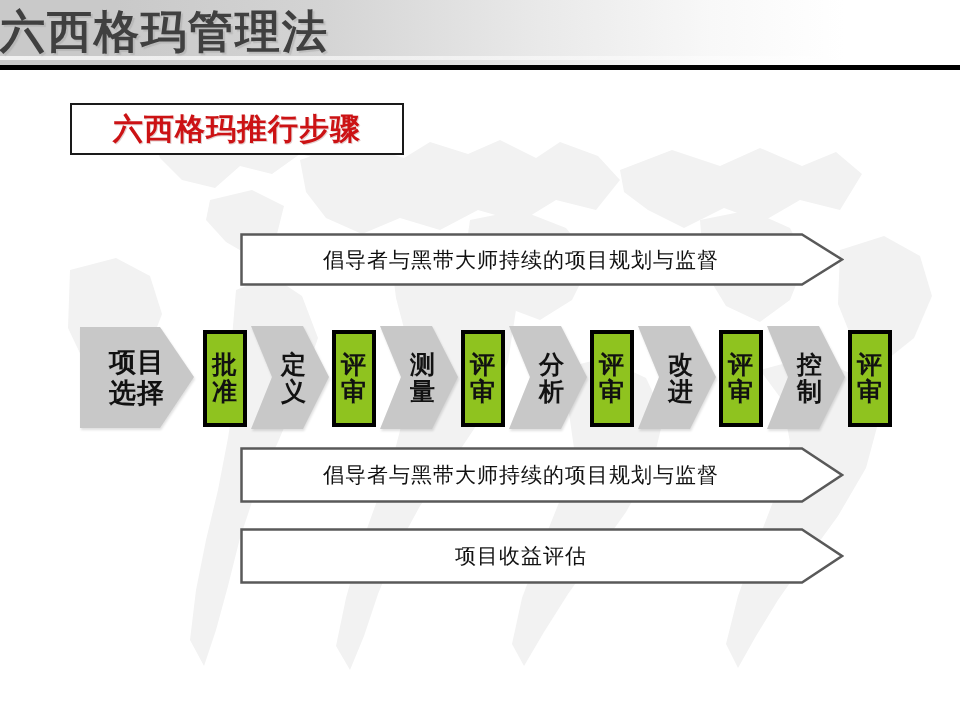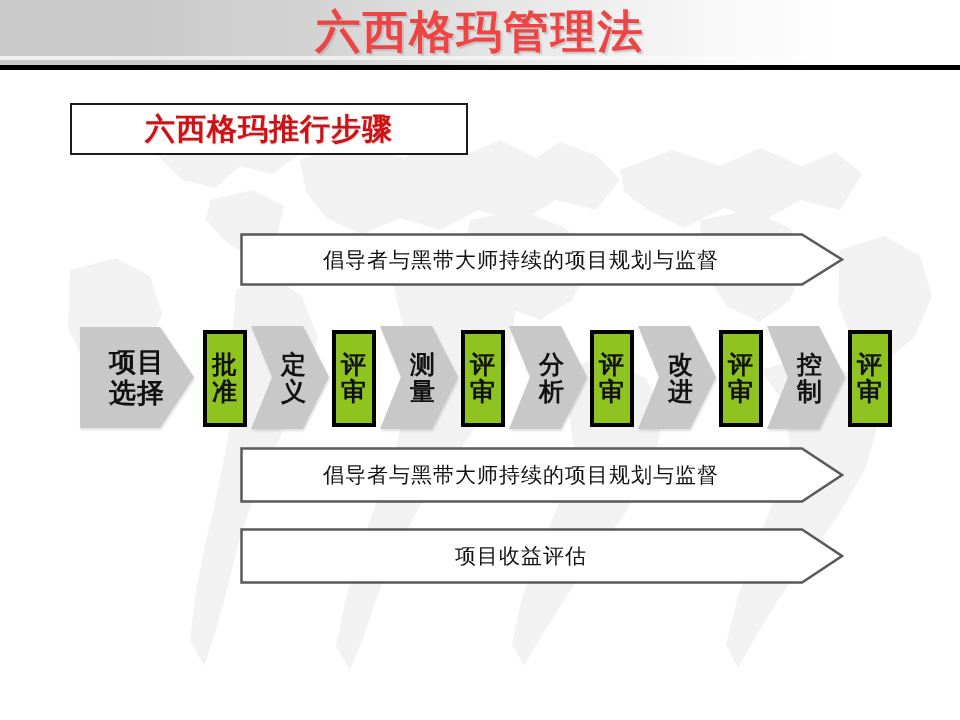--- a/index.html
+++ b/index.html
@@ -38,36 +38,36 @@
     content: "";
     position: absolute;
     left: 0; bottom: 5px;
     width: 960px; height: 4px;
     background: linear-gradient(to right, rgba(255,255,255,0.75), rgba(255,255,255,0.35));
   }
   #page-title {
     position: absolute;
     left: 0; top: 2px;
     width: 960px;
-    text-align: center;
+    text-align: left;
     font-size: 45px;
     line-height: 60px;
     font-weight: bold;
-    color: #ef4444;
+    color: #404040;
     letter-spacing: 2px;
     text-shadow: 2px 2px 1px rgba(170,170,170,0.55);
     z-index: 2;
     white-space: nowrap;
   }
 
   
   #subtitle-box {
     position: absolute;
     left: 70px; top: 103px;
-    width: 398px; height: 52px;
+    width: 334px; height: 52px;
     border: 2px solid #1a1a1a;
     background: #ffffff;
     box-sizing: border-box;
     z-index: 3;
     display: flex;
     align-items: center;
     justify-content: center;
   }
   #subtitle-text {
     font-size: 30px;

